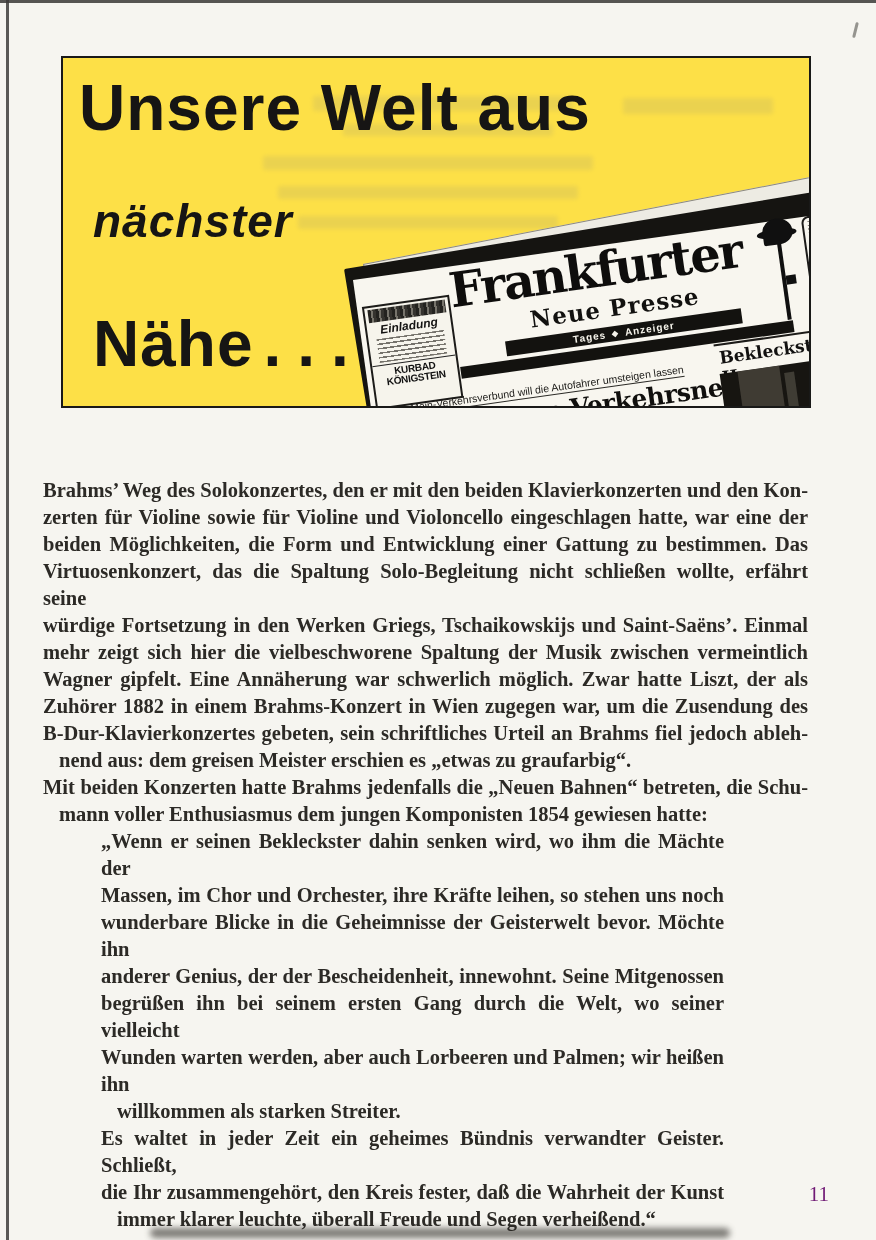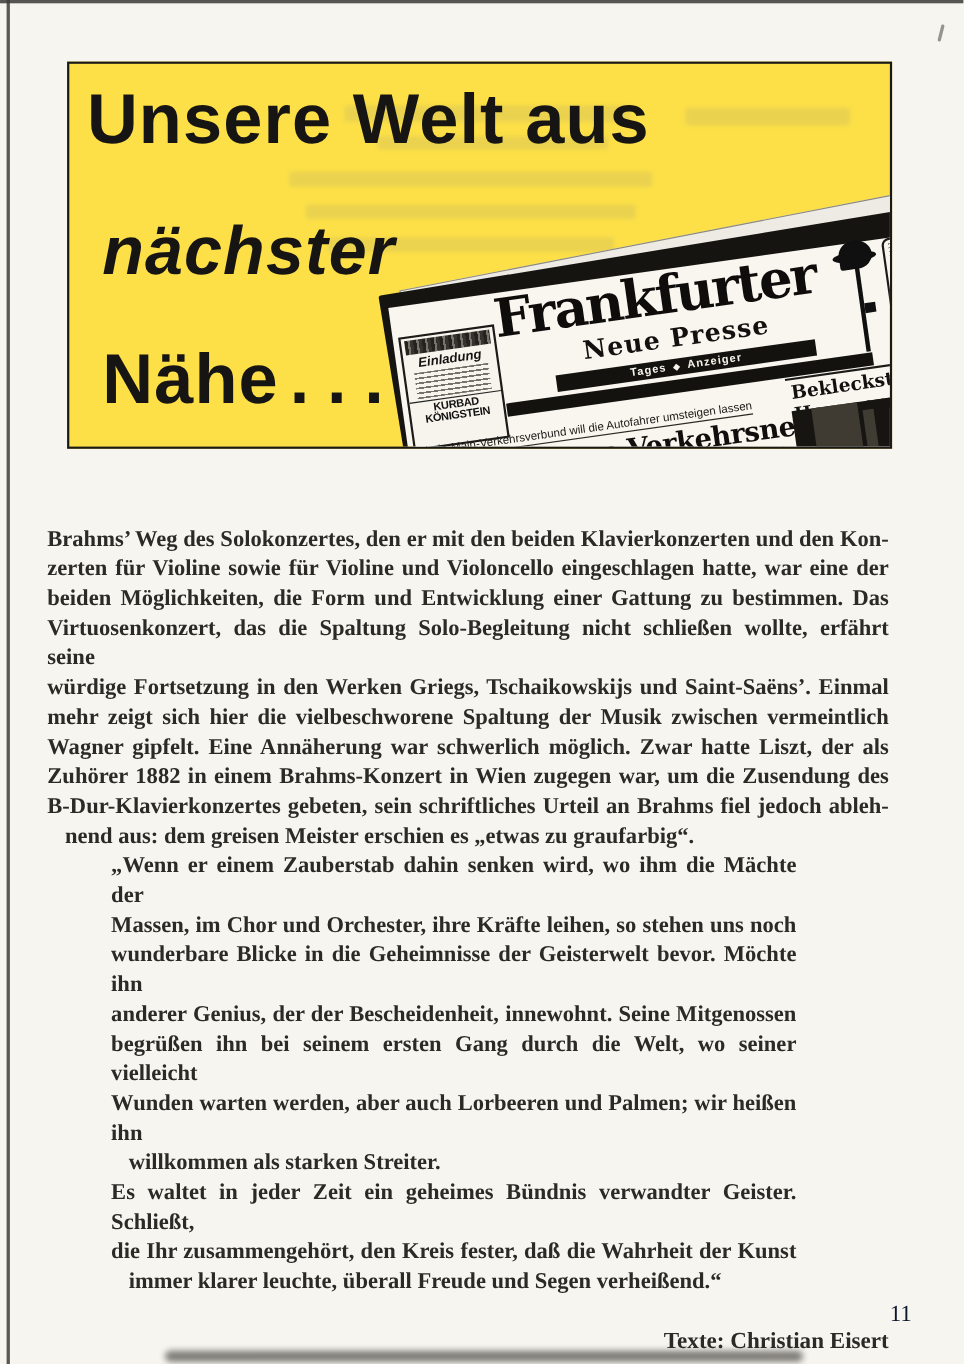--- a/index.html
+++ b/index.html
@@ -25,21 +25,21 @@
   .g1{left:250px;top:38px;width:260px;height:15px;}
   .g2{left:280px;top:66px;width:210px;height:12px;}
   .g3{left:200px;top:98px;width:330px;height:14px;}
   .g4{left:215px;top:128px;width:300px;height:13px;}
   .g5{left:235px;top:158px;width:260px;height:13px;}
   .g6{left:560px;top:40px;width:150px;height:16px;}
 
   .title{font-family:"Liberation Sans", sans-serif;font-weight:700;color:#161514;position:absolute;
     letter-spacing:1px;line-height:1;}
   .t1{left:16px;top:18px;font-size:64px;}
-  .t2{left:30px;top:140px;font-size:62px;font-style:italic;}
+  .t2{left:30px;top:140px;font-size:46px;font-style:italic;}
   .t3{left:30px;top:254px;font-size:64px;}
   .t3 .dots{letter-spacing:16px;margin-left:10px;}
 
   
   .np-back2{position:absolute;left:300px;top:206px;width:590px;height:250px;background:#edebe3;
     border:1px solid #8a877e;transform:rotate(-11deg);transform-origin:top left;}
   .np-dark{position:absolute;left:281px;top:211px;width:590px;height:255px;background:#151411;
     transform:rotate(-9.3deg);transform-origin:top left;border-radius:2px;}
   .np{position:absolute;left:290px;top:222px;width:566px;height:280px;background:#f8f6ef;
     transform:rotate(-8deg);transform-origin:top left;}
@@ -97,21 +97,21 @@
     opacity:.6;}
 
   
   .bodycol{position:absolute;left:43px;top:477px;width:765px;font-size:20.5px;line-height:27px;
     color:#2c2a26;font-weight:bold;}
   .tline{text-align:justify;text-align-last:justify;white-space:normal;}
   .tline.last{text-align:justify;text-align-last:left;margin-left:16px;}
   .quote .tline{padding-left:58px;padding-right:84px;}
   .signature{text-align:right;margin-top:26px;font-size:21px;color:#2c2a26;}
   .pagenum{position:absolute;left:57px;top:1182px;width:772px;text-align:right;font-size:21px;
-    color:#0f172a;}
+    color:#701a75;}
 </style>
 </head>
 <body>
 
 <div class="page">
 
   <div class="scan-top"></div>
   <div class="scan-left"></div>
   <div class="scan-smudge"></div>
   <div class="scan-mark"></div>
@@ -181,22 +181,26 @@
         <div class="tline">zerten für Violine sowie für Violine und Violoncello eingeschlagen hatte, war eine der</div>
         <div class="tline">beiden Möglichkeiten, die Form und Entwicklung einer Gattung zu bestimmen. Das</div>
         <div class="tline">Virtuosenkonzert, das die Spaltung Solo-Begleitung nicht schließen wollte, erfährt seine</div>
         <div class="tline">würdige Fortsetzung in den Werken Griegs, Tschaikowskijs und Saint-Saëns’. Einmal</div>
         <div class="tline">mehr zeigt sich hier die vielbeschworene Spaltung der Musik zwischen vermeintlich</div>
         <div class="tline">Wagner gipfelt. Eine Annäherung war schwerlich möglich. Zwar hatte Liszt, der als</div>
         <div class="tline">Zuhörer 1882 in einem Brahms-Konzert in Wien zugegen war, um die Zusendung des</div>
         <div class="tline">B-Dur-Klavierkonzertes gebeten, sein schriftliches Urteil an Brahms fiel jedoch ableh-</div>
         <div class="tline last">nend aus: dem greisen Meister erschien es „etwas zu graufarbig“.</div>
       </div>
+    <div>
+        <div class="tline">Mit beiden Konzerten hatte Brahms jedenfalls die „Neuen Bahnen“ betreten, die Schu-</div>
+        <div class="tline last">mann voller Enthusiasmus dem jungen Komponisten 1854 gewiesen hatte:</div>
+      </div>
     <div class="quote">
-        <div class="tline">„Wenn er einem Zauberstab dahin senken wird, wo ihm die Mächte der</div>
+        <div class="tline">„Wenn er seinen Bekleckster dahin senken wird, wo ihm die Mächte der</div>
         <div class="tline">Massen, im Chor und Orchester, ihre Kräfte leihen, so stehen uns noch</div>
         <div class="tline">wunderbare Blicke in die Geheimnisse der Geisterwelt bevor. Möchte ihn</div>
         <div class="tline">anderer Genius, der der Bescheidenheit, innewohnt. Seine Mitgenossen</div>
         <div class="tline">begrüßen ihn bei seinem ersten Gang durch die Welt, wo seiner vielleicht</div>
         <div class="tline">Wunden warten werden, aber auch Lorbeeren und Palmen; wir heißen ihn</div>
         <div class="tline last">willkommen als starken Streiter.</div>
       </div>
     <div class="quote">
         <div class="tline">Es waltet in jeder Zeit ein geheimes Bündnis verwandter Geister. Schließt,</div>
         <div class="tline">die Ihr zusammengehört, den Kreis fester, daß die Wahrheit der Kunst</div>

